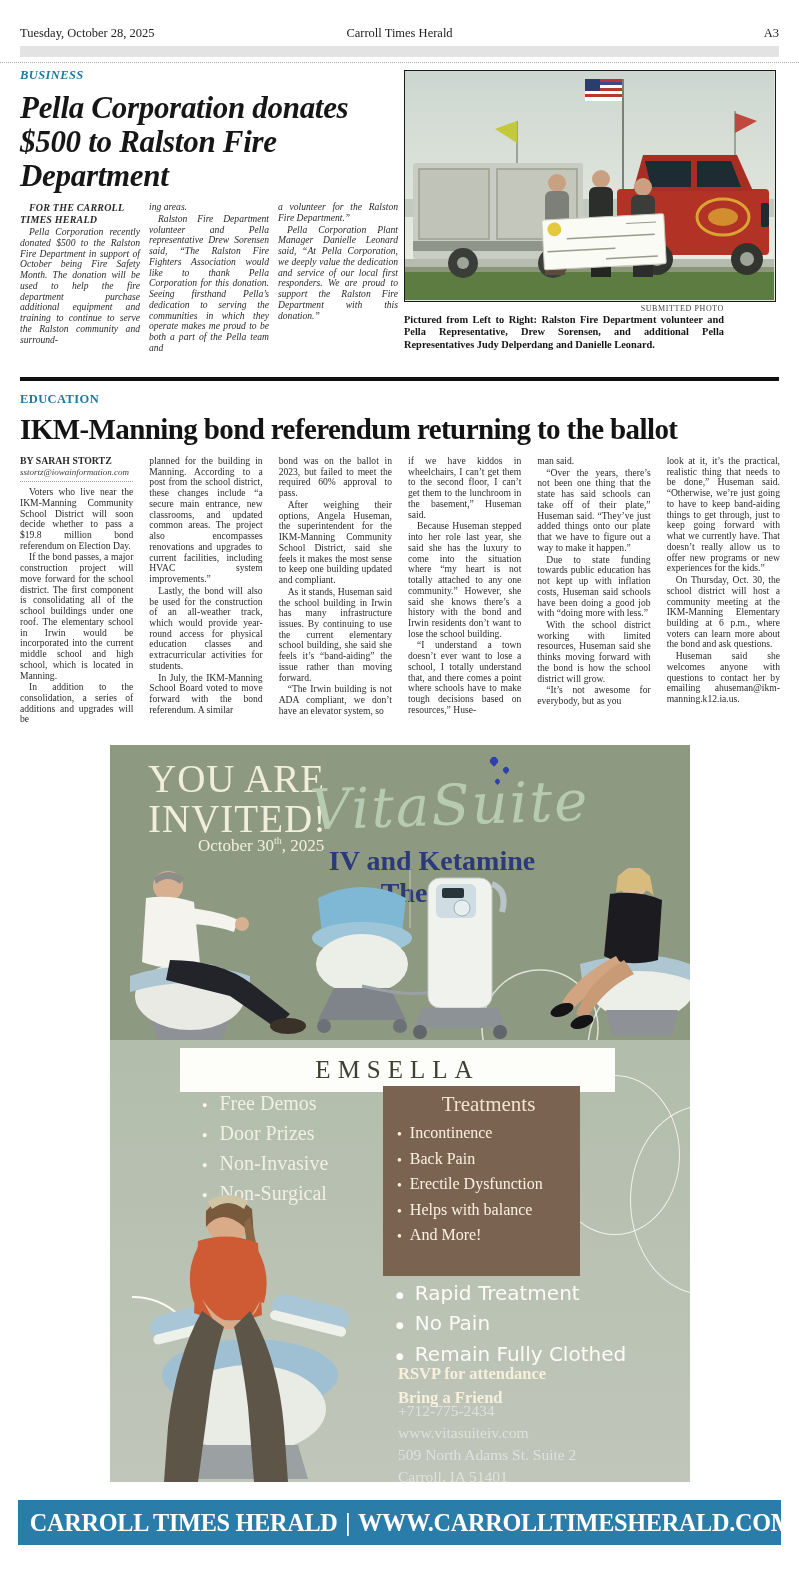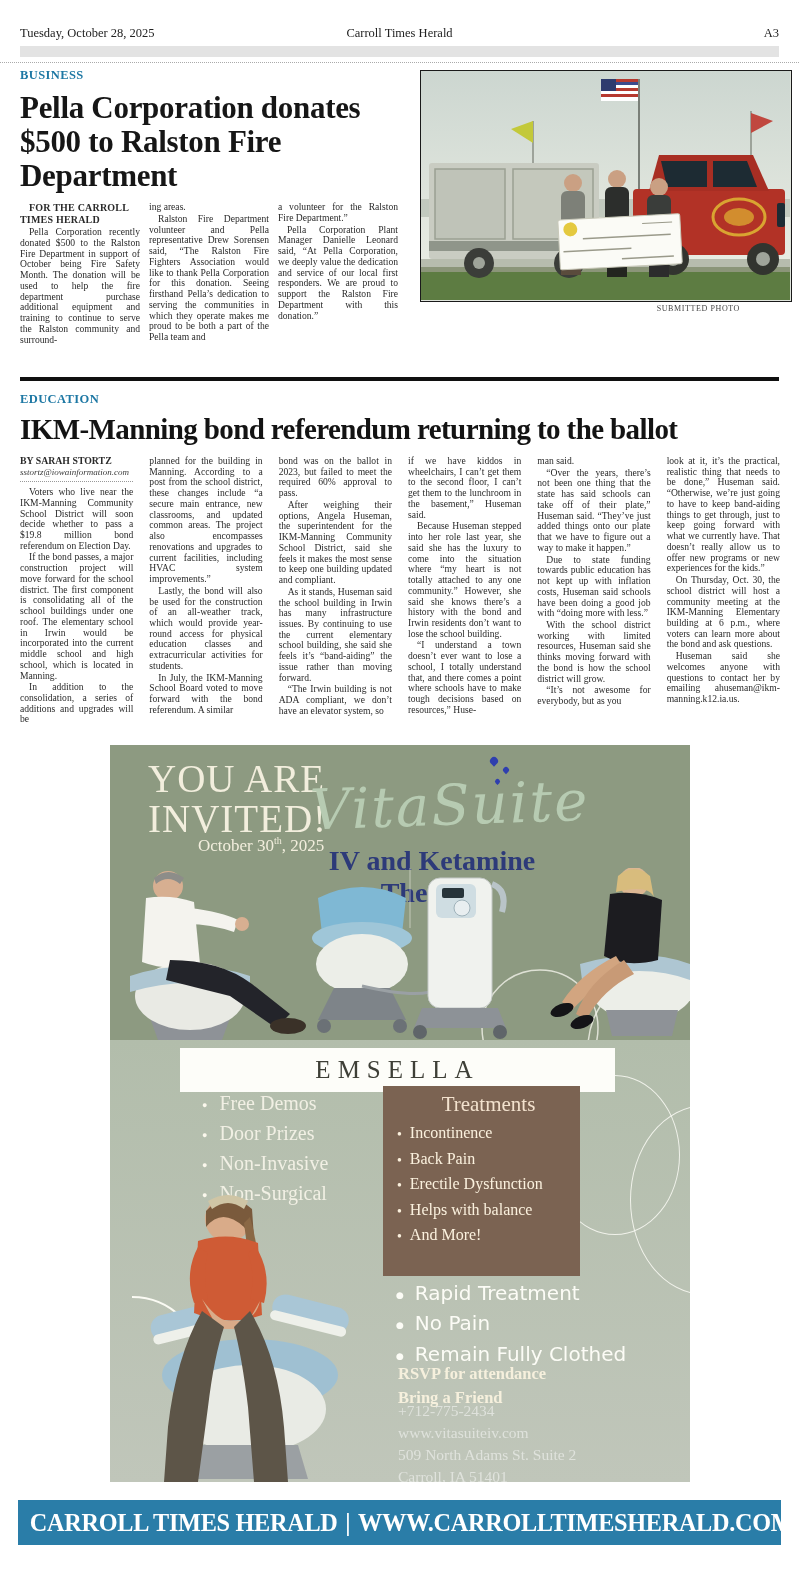--- a/index.html
+++ b/index.html
@@ -11,28 +11,28 @@
   .hdr { position:absolute; top:26px; left:20px; right:20px; display:flex; justify-content:space-between; align-items:baseline; font-size:12.5px; color:#222; }
   .hdr .center { position:absolute; left:0; right:0; text-align:center; }
   .hdr-bar { position:absolute; top:46px; left:20px; right:20px; height:11px; background:#e3e3e3; }
   .hdr-dots { position:absolute; top:62px; left:0; right:0; border-top:1.5px dotted #aaa; }
 
   
   .kicker { font-size:12.5px; font-weight:bold; color:#1e78a4; letter-spacing:.4px; font-family:"Liberation Serif", serif; }
 
   
   .business { position:absolute; top:68px; left:20px; width:760px; }
-  .biz-left { position:absolute; left:0; top:0; width:378px; }
+  .biz-left { position:absolute; left:0; top:0; width:378px;font-style:italic; }
   .biz-head { margin-top:8px; font-size:31px; line-height:1.1; font-weight:bold; color:#161616; letter-spacing:-.3px; }
   .biz-cols { margin-top:9px; display:flex; gap:9px; }
   .ncol { flex:1; font-size:9.6px; line-height:1.12; text-align:justify; color:#2a2a2a; }
   .ncol p { text-indent:9px; margin-bottom:1px; }
   .ncol p.cont { text-indent:0; }
   .biz-byline { font-weight:bold; font-size:10px; line-height:1.2; text-align:left; letter-spacing:.2px; }
-  .biz-right { position:absolute; left:400px; top:2px; width:320px; }
+  .biz-right { position:absolute; left:384px; top:2px; width:320px; }
   .photo-frame { width:372px; height:232px; border:1.5px solid #1a1a1a; background:#dfe4dc; }
   .photo-credit { margin-top:2px; text-align:right; font-size:8px; letter-spacing:.6px; color:#444; }
   .photo-cap { margin-top:1px; font-size:10.4px; font-weight:bold; line-height:1.18; text-align:justify; color:#151515; }
 
   
   .big-rule { position:absolute; top:377px; left:20px; right:20px; height:4px; background:#101010; }
 
   
   .education { position:absolute; top:392px; left:20px; width:760px; }
   .edu-head { margin-top:6px; font-size:29px; font-weight:bold; color:#131313; letter-spacing:-.6px; white-space:nowrap; }
@@ -182,20 +182,21 @@
             <rect x="138" y="146" width="122" height="50" rx="2" fill="#fbfbf6" stroke="#c9c9ba"></rect>
             <circle cx="150" cy="156" r="7" fill="#e4c93f"></circle>
             <line x1="162" y1="166" x2="250" y2="166" stroke="#9a9a8a" stroke-width="1.5"></line>
             <line x1="142" y1="178" x2="210" y2="178" stroke="#9a9a8a" stroke-width="1.5"></line>
             <line x1="200" y1="188" x2="252" y2="188" stroke="#9a9a8a" stroke-width="1.5"></line>
             <line x1="222" y1="154" x2="252" y2="154" stroke="#9a9a8a" stroke-width="1"></line>
           </g>
         </svg>
       </div>
       <div class="photo-credit">SUBMITTED PHOTO</div>
+      <div class="photo-cap">Pictured from Left to Right: Ralston Fire Department volunteer and Pella Representative, Drew Sorensen, and additional Pella Representatives Judy Delperdang and Danielle Leonard.</div>
     </div>
   </div>
 
   <div class="big-rule"></div>
 
   <div class="education">
     <div class="kicker">EDUCATION</div>
     <h1 class="edu-head">IKM-Manning bond referendum returning to the ballot</h1>
     <div class="edu-cols">
       <div class="ncol">

